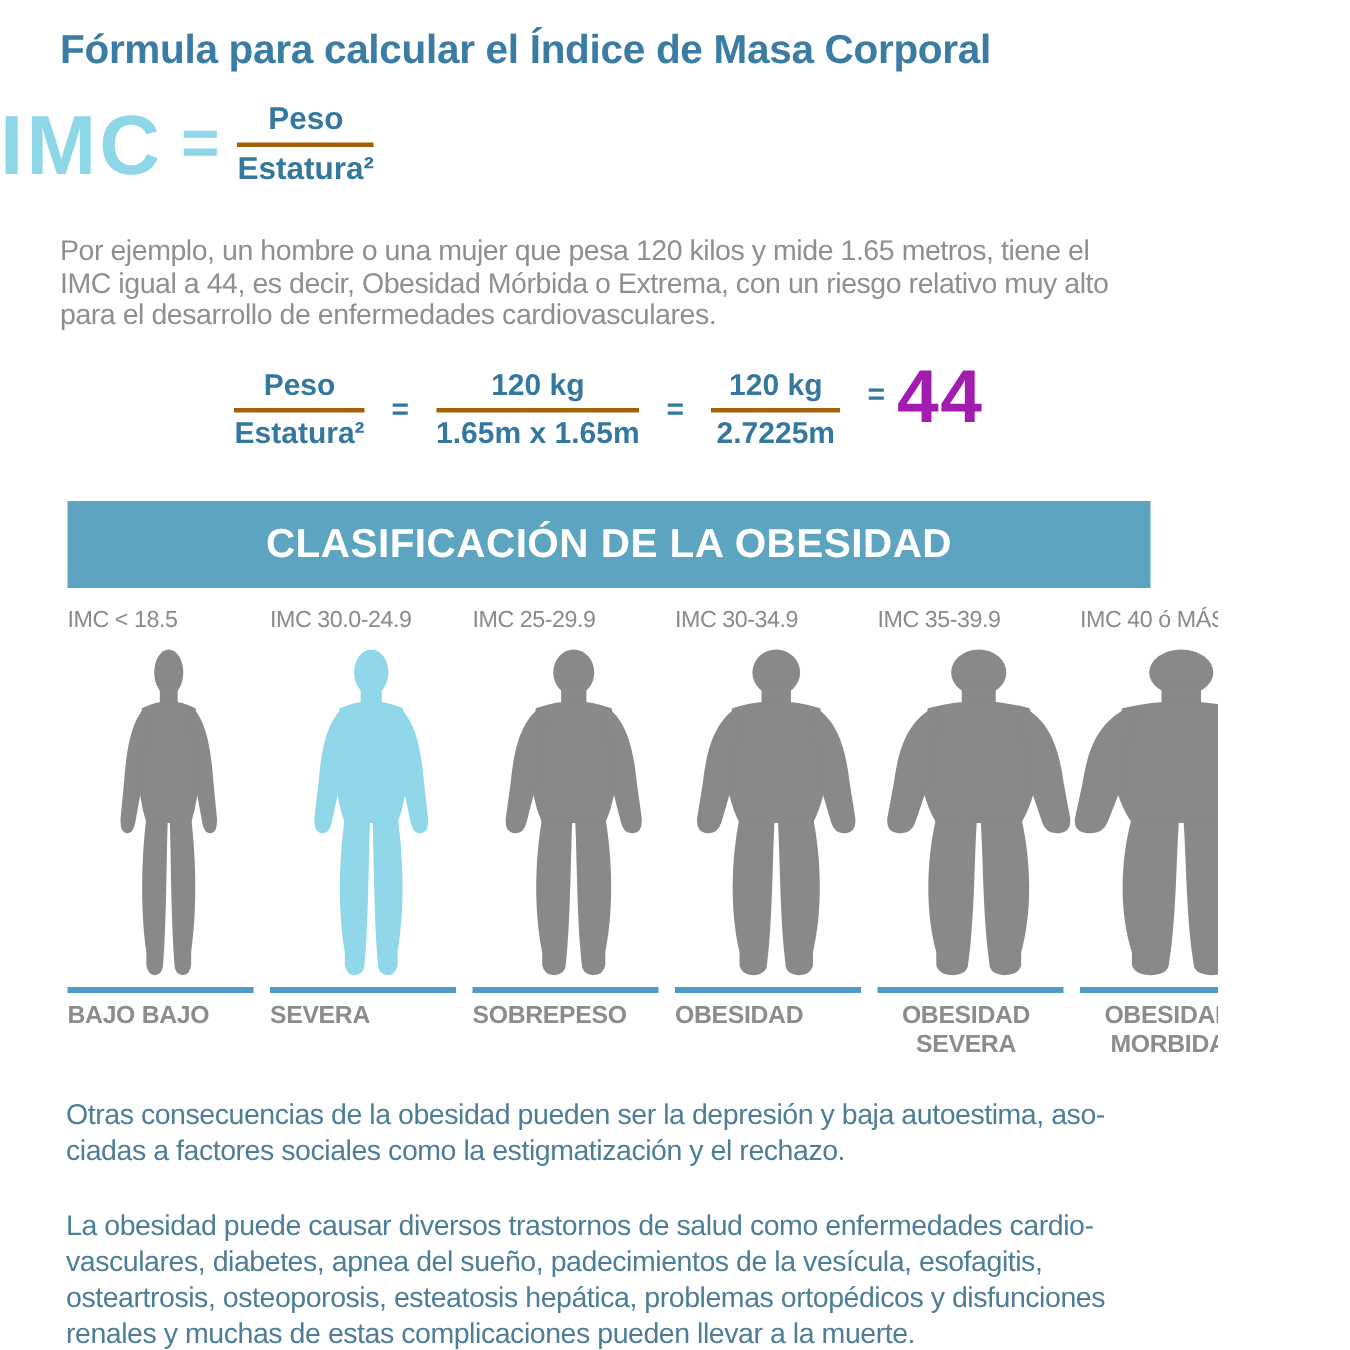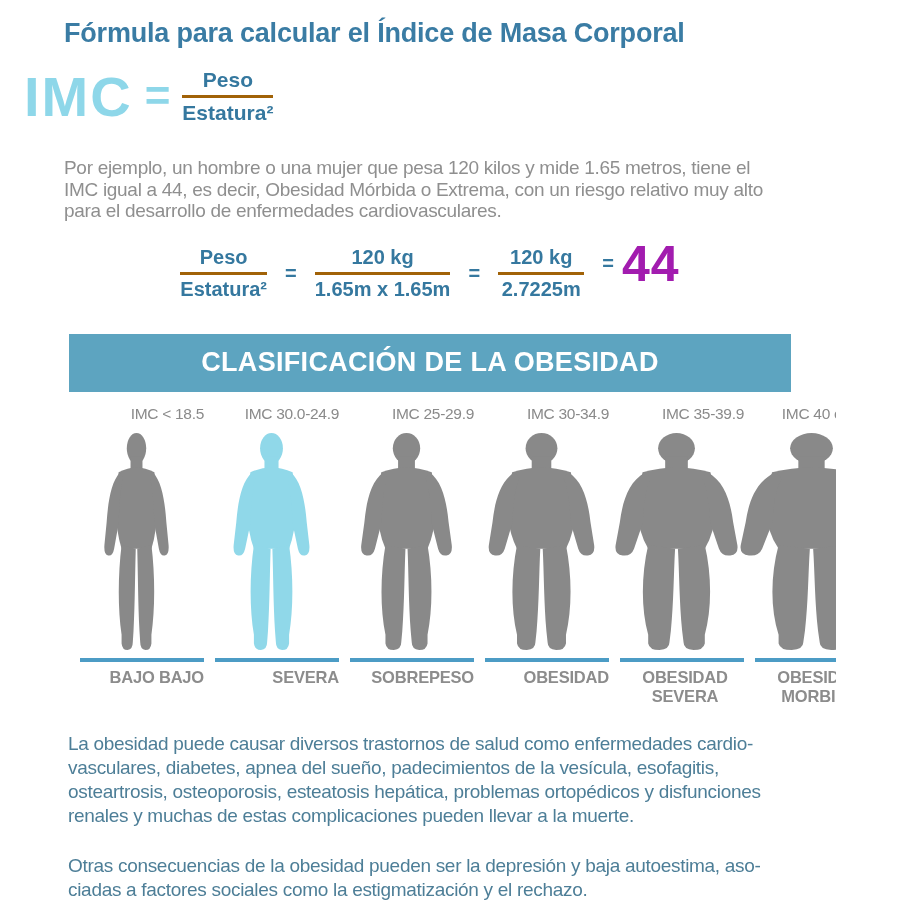--- a/index.html
+++ b/index.html
@@ -1,17 +1,17 @@
 <!DOCTYPE html>
 <html><head>
 <meta charset="utf-8">
 <style>
   html,body{margin:0;padding:0;background:#ffffff;}
   body{font-family:"Liberation Sans", sans-serif;}
-  .canvas{width:812px;height:900px;background:#ffffff;overflow:hidden;position:relative;padding-left:24px;}
+  .canvas{width:812px;height:900px;background:#ffffff;overflow:hidden;position:relative;}
 
   .title{margin:0;padding:18px 40px 0;font-size:27px;font-weight:bold;color:#3a7ca4;letter-spacing:-0.2px;}
 
   .formula-top{display:flex;align-items:center;gap:12px;margin-top:6px;height:82px;}
   .imc{font-size:56px;font-weight:bold;color:#8ed7e9;letter-spacing:2px;}
   .imc-eq{font-size:44px;font-weight:bold;color:#8ed7e9;}
 
   .fraction{display:flex;flex-direction:column;text-align:center;color:#35789f;font-weight:bold;}
   .fraction .num{border-bottom:3px solid #a16207;padding:0 12px 3px;}
   .fraction .den{padding-top:3px;}
@@ -26,21 +26,21 @@
   .example{display:flex;justify-content:center;align-items:center;gap:18px;margin-top:18px;height:68px;font-size:20px;color:#35789f;font-weight:bold;}
   .example .fraction{font-size:20px;}
   .example .eq{font-size:20px;}
   .result-group{display:flex;align-items:center;gap:8px;transform:translateY(-10px);}
   .result{font-size:50px;font-weight:bold;color:#a21caf;letter-spacing:1px;}
 
   .banner{margin:26px 45px 0;height:58px;background:#5da4c0;display:flex;align-items:center;justify-content:center;}
   .banner-text{color:#ffffff;font-weight:bold;font-size:27px;letter-spacing:0.3px;}
 
   .categories{display:flex;margin:0 45px;}
-  .col{width:135px;display:flex;flex-direction:column;align-items:flex-end;}
+  .col{width:135px;display:flex;flex-direction:column;align-items:flex-start;}
   .imc-range{margin-top:13px;font-size:15.5px;color:#8a8a8a;letter-spacing:-0.3px;white-space:nowrap;}
   .figure{width:153px;height:220px;margin:9px -9px 0;flex-shrink:0;}
   .col .figure{fill:#898989;}
   .col.ideal .figure{fill:#90d8e9;}
   .rule{width:124px;height:4px;background:#4c9cc5;margin-top:6px;}
   .cat-name{margin-top:6px;font-size:16.5px;font-weight:bold;color:#8c8c8c;text-align:center;line-height:19px;max-width:118px;letter-spacing:-0.2px;}
 </style>
 </head>
 <body>
 
@@ -163,20 +163,20 @@
         <g transform="translate(80,0) scale(1.72,1) translate(-80,0)">
             <use href="#man"></use>
           </g>
       </svg>
       <div class="rule"></div>
       <div class="cat-name">OBESIDAD MORBIDA</div>
     </div>
 
   </div>
 
+  <p class="para teal second-teal">Otras consecuencias de la obesidad pueden ser la depresión y baja autoestima, aso-
+ciadas a factores sociales como la estigmatización y el rechazo.</p>
   <p class="para teal first-teal">La obesidad puede causar diversos trastornos de salud como enfermedades cardio-
 vasculares, diabetes, apnea del sueño, padecimientos de la vesícula, esofagitis,
 osteartrosis, osteoporosis, esteatosis hepática, problemas ortopédicos y disfunciones
 renales y muchas de estas complicaciones pueden llevar a la muerte.</p>
-  <p class="para teal second-teal">Otras consecuencias de la obesidad pueden ser la depresión y baja autoestima, aso-
-ciadas a factores sociales como la estigmatización y el rechazo.</p>
 
 </div>
 
 </body></html>

